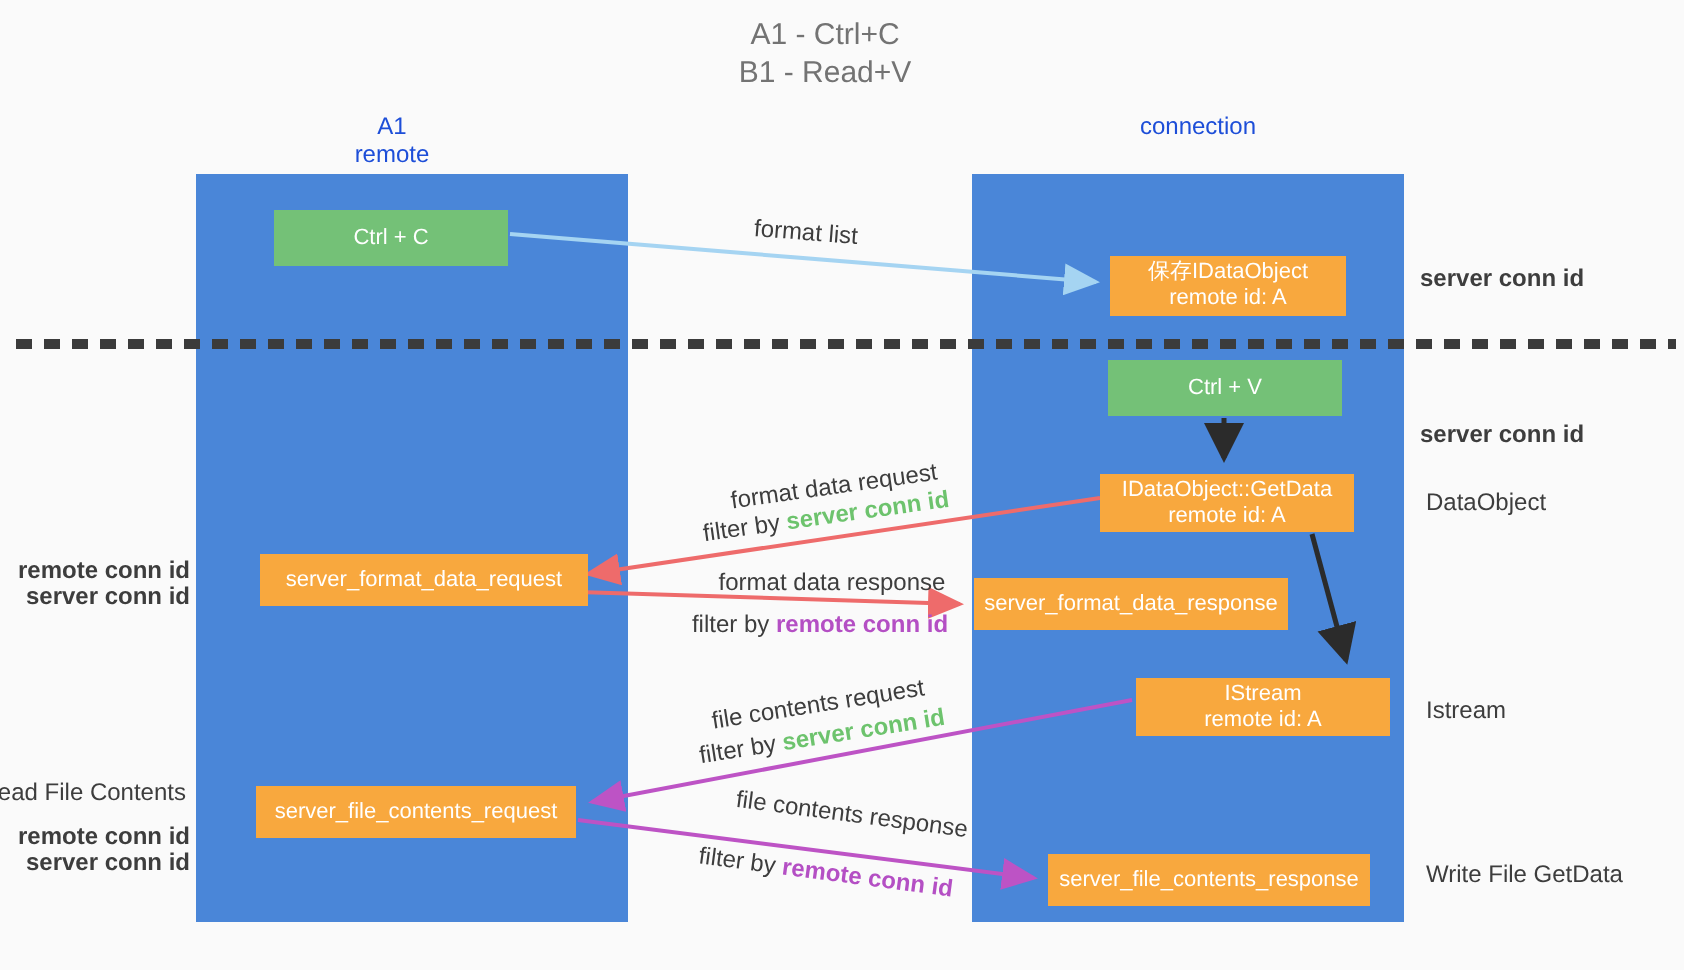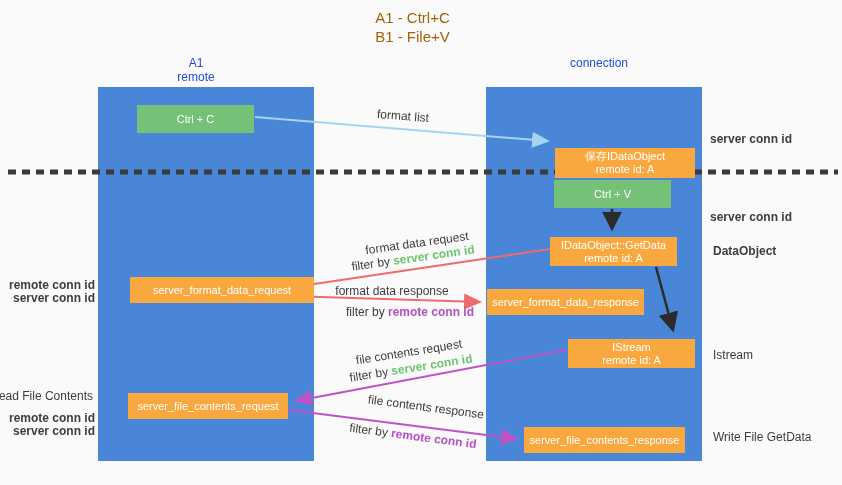--- a/index.html
+++ b/index.html
@@ -1,42 +1,42 @@
 <!DOCTYPE html>
 <html><head>
 <meta charset="utf-8">
 <style>
   html,body { margin:0; padding:0; background:#fafafa; font-family:"Liberation Sans", sans-serif; }
   .canvas { position:relative; width:842px; height:485px; background:#fafafa; overflow:hidden; }
 
   .title { position:absolute; left:330px; top:8px; width:165px; text-align:center;
-           font-size:15px; line-height:19px; color:#a16207; }
+           font-size:15px; line-height:19px; color:#737373; }
 
   .lifeline-header { position:absolute; width:140px; text-align:center;
                      font-size:12px; line-height:14px; color:#1d4ed8; }
   .lh-a1 { left:126px; top:56px; }
   .lh-b1 { left:529px; top:56px; }
 
   .lifeline { position:absolute; top:87px; width:216px; height:374px; background:#4a86d8; }
   .ll-a1 { left:98px; }
   .ll-b1 { left:486px; }
 
   .arrows { position:absolute; left:0; top:0; width:842px; height:485px; pointer-events:none; }
 
   .box { position:absolute; display:flex; flex-direction:column; align-items:center;
          justify-content:center; color:#ffffff; text-align:center; }
   .box.green  { background:#74c177; font-size:11px; }
   .box.orange { background:#f8a83e; font-size:11px; line-height:13px; }
 
   .b-ctrl-c   { left:137px; top:105px; width:117px; height:28px; }
   .b-ctrl-v   { left:554px; top:180px; width:117px; height:28px;text-align:center; }
-  .b-save     { left:555px; top:128px; width:140px; height:30px;margin-top:20px; }
+  .b-save     { left:555px; top:128px; width:118px; height:30px; }
   .b-getdata  { left:550px; top:237px; width:127px; height:29px; }
   .b-istream  { left:568px; top:339px; width:127px; height:29px; }
-  .b-freq     { left:130px; top:277px; width:184px; height:26px; }
+  .b-freq     { left:130px; top:277px; width:164px; height:26px; }
   .b-fresp    { left:487px; top:289px; width:157px; height:26px; }
   .b-fcreq    { left:128px; top:393px; width:160px; height:26px; }
   .b-fcresp   { left:524px; top:427px; width:161px; height:26px; }
 
   .alabel { position:absolute; white-space:nowrap; font-size:12px; color:#3d3d3d;
             transform:translate(-50%,-50%); }
   .k-server { color:#6dc36d; font-weight:bold; }
   .k-remote { color:#b44fc4; font-weight:bold; }
 
   .side { position:absolute; white-space:nowrap; font-size:12px; line-height:13px; color:#3d3d3d; }
@@ -79,21 +79,21 @@
 
     <line x1="289" y1="296" x2="480" y2="302" stroke="#ee6b6b" stroke-width="2" marker-end="url(#mSalmon)"></line>
 
     <line x1="566" y1="350" x2="296" y2="401" stroke="#bd53c5" stroke-width="2" marker-end="url(#mMagenta)"></line>
 
     <line x1="289" y1="410" x2="517" y2="439" stroke="#bd53c5" stroke-width="2" marker-end="url(#mMagenta)"></line>
   </svg>
 
   <div class="title">
     <div>A1 - Ctrl+C</div>
-    <div>B1 - File+V</div>
+    <div>B1 - Read+V</div>
   </div>
 
   <div class="lifeline-header lh-a1">
     <div>A1</div>
     <div>remote</div>
   </div>
   <div class="lifeline-header lh-b1">
     <div>connection</div>
   </div>
 
@@ -137,41 +137,41 @@
   </div>
 
   <div class="alabel" style="left:403px; top:116px; transform:translate(-50%,-50%) rotate(4.5deg);">format list</div>
 
   <div class="alabel" style="left:417px; top:243px; transform:translate(-50%,-50%) rotate(-8deg);">format data request</div>
   <div class="alabel" style="left:413px; top:258px; transform:translate(-50%,-50%) rotate(-8deg);">
     <span>filter by</span>
     <span class="k-server">server conn id</span>
   </div>
 
-  <div class="alabel" style="left:392px; top:291px;">format data response</div>
+  <div class="alabel" style="left:416px; top:291px;">format data response</div>
   <div class="alabel" style="left:410px; top:312px;">
     <span>filter by</span>
     <span class="k-remote">remote conn id</span>
   </div>
 
   <div class="alabel" style="left:409px; top:352px; transform:translate(-50%,-50%) rotate(-9deg);">file contents request</div>
   <div class="alabel" style="left:411px; top:368px; transform:translate(-50%,-50%) rotate(-9deg);">
     <span>filter by</span>
     <span class="k-server">server conn id</span>
   </div>
 
   <div class="alabel" style="left:426px; top:407px; transform:translate(-50%,-50%) rotate(7.5deg);">file contents response</div>
   <div class="alabel" style="left:413px; top:436px; transform:translate(-50%,-50%) rotate(7.5deg);">
     <span>filter by</span>
     <span class="k-remote">remote conn id</span>
   </div>
 
   <div class="side right-col k-server" style="top:133px;">server conn id</div>
   <div class="side right-col k-server" style="top:211px;">server conn id</div>
-  <div class="side right-col" style="top:245px; left:713px;font-weight:bold;">DataObject</div>
+  <div class="side right-col" style="top:245px; left:713px;">DataObject</div>
   <div class="side right-col" style="top:349px; left:713px;">Istream</div>
   <div class="side right-col" style="top:431px; left:713px;">Write File GetData</div>
 
   <div class="side left-col k-remote" style="top:279px;">remote conn id</div>
   <div class="side left-col k-server" style="top:292px;">server conn id</div>
   <div class="side left-col" style="top:390px; right:749px;">Read File Contents</div>
   <div class="side left-col k-remote" style="top:412px;">remote conn id</div>
   <div class="side left-col k-server" style="top:425px;">server conn id</div>
 
 </div>

